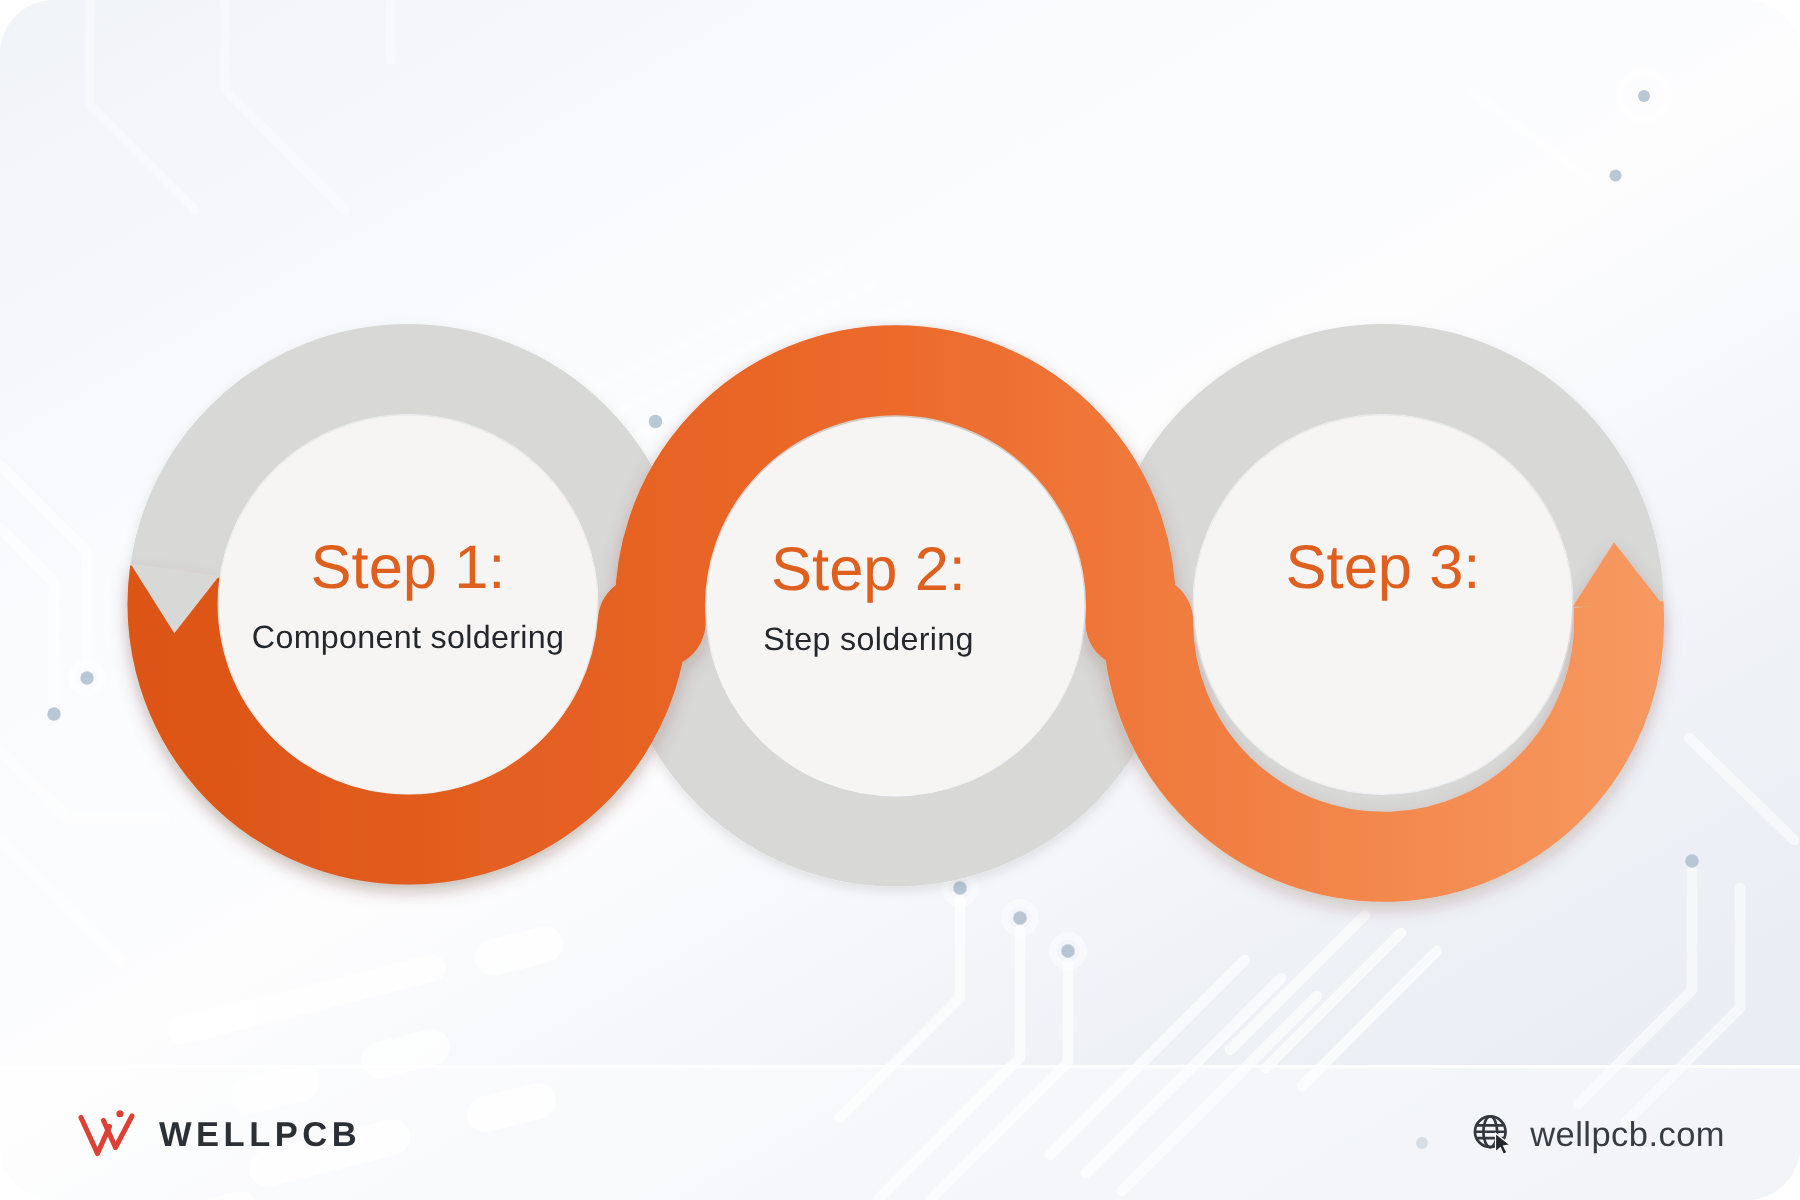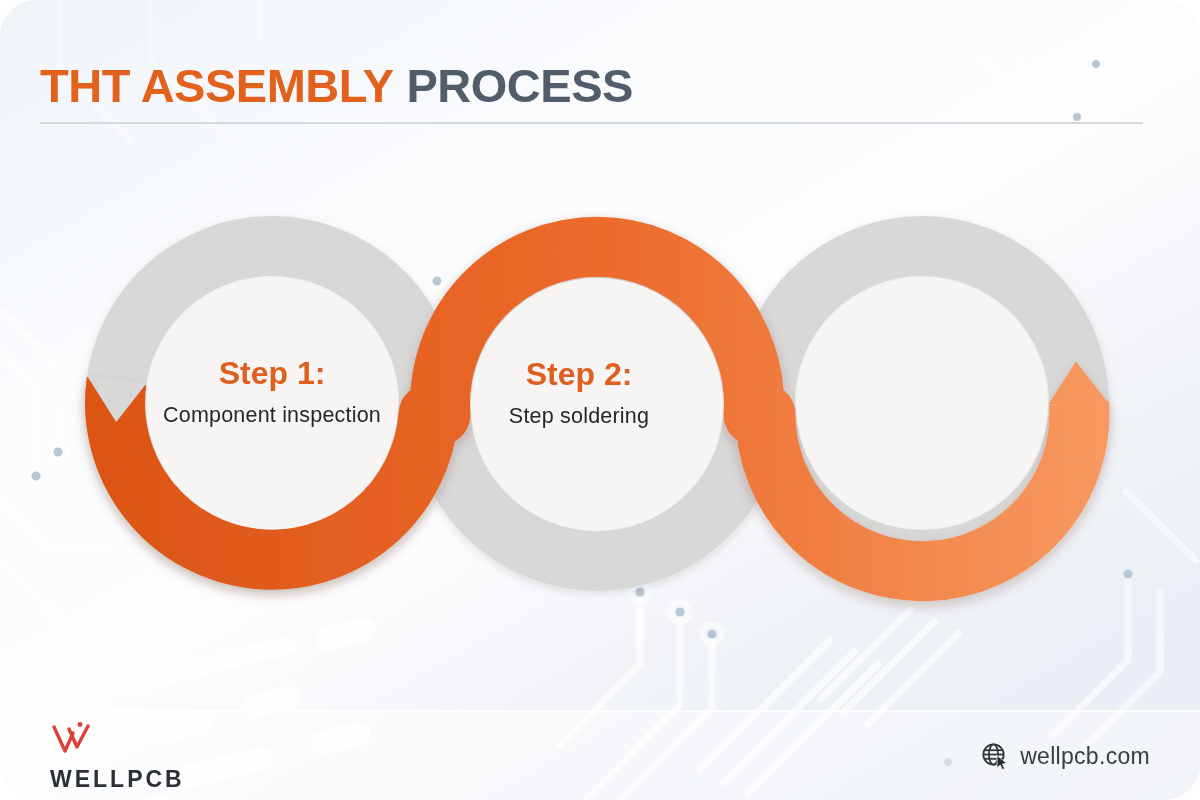--- a/index.html
+++ b/index.html
@@ -11,32 +11,32 @@
     position:absolute; inset:0; border-radius:36px; overflow:hidden;
     background:linear-gradient(150deg,#f0f3f8 0%,#f9fbfd 28%,#fdfdfe 50%,#eef1f6 76%,#e7ecf3 100%);
   }
   .bg-svg{position:absolute; inset:0; z-index:1; pointer-events:none;}
   .diagram-svg{position:absolute; inset:0; z-index:3;}
   header{position:absolute; left:40px; right:57px; top:62px; z-index:5;}
   h1{margin:0; font-size:47px; line-height:1; font-weight:bold; letter-spacing:-0.5px; color:#515d6b;}
   .t-accent{color:#e2611c; margin-right:13px;}
   .title-divider{margin-top:13px; height:2px; background:#d6dade;}
   .step{position:absolute; width:340px; text-align:center; z-index:6;}
-  .step-title{font-size:32px; font-weight:bold; color:#de5f1e; margin-bottom:11px;}
+  .step-title{font-size:41px; font-weight:normal; color:#de5f1e; margin-bottom:11px;}
   .step-desc{font-size:21.5px; color:#24282d; letter-spacing:0.2px;}
   #step1{left:102px; top:355px;}
   #step2{left:409px; top:356px;}
   #step3{left:752px; top:355px;}
   .footer-band{
     position:absolute; left:0; right:0; top:710px; bottom:0; z-index:4;
     background:rgba(255,255,255,0.42); border-top:2px solid rgba(255,255,255,0.9);
     display:flex; justify-content:space-between; align-items:center;
     padding:0 50px; box-sizing:border-box;
   }
-  .brand{display:flex; align-items:flex-start; gap:10px;flex-direction:column;}
+  .brand{display:flex; align-items:center; gap:10px;}
   .brand-text{font-size:23px; font-weight:bold; letter-spacing:3px; color:#2b3036;}
   .site{display:flex; align-items:center; gap:10px;}
   .site-text{font-size:23px; color:#383d44; letter-spacing:0.3px;}
 </style>
 </head>
 <body>
 
 <div class="card">
 
   <svg class="bg-svg" viewBox="0 0 1200 800" aria-hidden="true">
@@ -106,24 +106,20 @@
       <circle cx="58" cy="452" r="4.5"></circle>
       <circle cx="36" cy="476" r="4.5"></circle>
       <circle cx="437" cy="281" r="4.5"></circle>
       <circle cx="1077" cy="117" r="4"></circle>
       <circle cx="1096" cy="64" r="4"></circle>
       <circle cx="1128" cy="574" r="4.5"></circle>
       <circle cx="948" cy="762" r="4"></circle>
     </g>
   </svg>
 
-  <header>
-    <h1><span class="t-accent">THT ASSEMBLY</span><span>PROCESS</span></h1>
-    <div class="title-divider"></div>
-  </header>
 
   <svg class="diagram-svg" viewBox="0 0 1200 800" aria-hidden="true">
     <defs>
       <linearGradient id="flow" x1="80" y1="400" x2="1115" y2="400" gradientUnits="userSpaceOnUse">
         <stop offset="0" stop-color="#db5416"></stop>
         <stop offset="0.5" stop-color="#ec6a2b"></stop>
         <stop offset="1" stop-color="#f79a61"></stop>
       </linearGradient>
       <filter id="dsOrange" x="-15%" y="-15%" width="130%" height="130%">
         <feDropShadow dx="0" dy="5" stdDeviation="6" flood-color="#5c2c0c" flood-opacity="0.22"></feDropShadow>
@@ -153,27 +149,28 @@
 
     <g fill="#f6f5f4">
       <circle cx="272" cy="403" r="126"></circle>
       <circle cx="597" cy="404" r="126"></circle>
       <circle cx="922" cy="403" r="126"></circle>
     </g>
   </svg>
 
   <div class="step" id="step1">
     <div class="step-title">Step 1:</div>
-    <div class="step-desc">Component inspection</div>
+    <div class="step-desc">Component soldering</div>
   </div>
   <div class="step" id="step2">
     <div class="step-title">Step 2:</div>
     <div class="step-desc">Step soldering</div>
   </div>
   <div class="step" id="step3">
+    <div class="step-title">Step 3:</div>
   </div>
 
   <div class="footer-band">
     <div class="brand">
       <svg width="46" height="36" viewBox="0 0 46 36" aria-hidden="true">
         <g stroke="#dd4034" stroke-width="3.4" fill="none" stroke-linecap="round" stroke-linejoin="round">
           <path d="M4 7 L15 31 L23 13"></path>
           <path d="M19 9 L27 27 L38 6"></path>
         </g>
         <circle cx="30" cy="4.5" r="2.4" fill="#dd4034"></circle>

